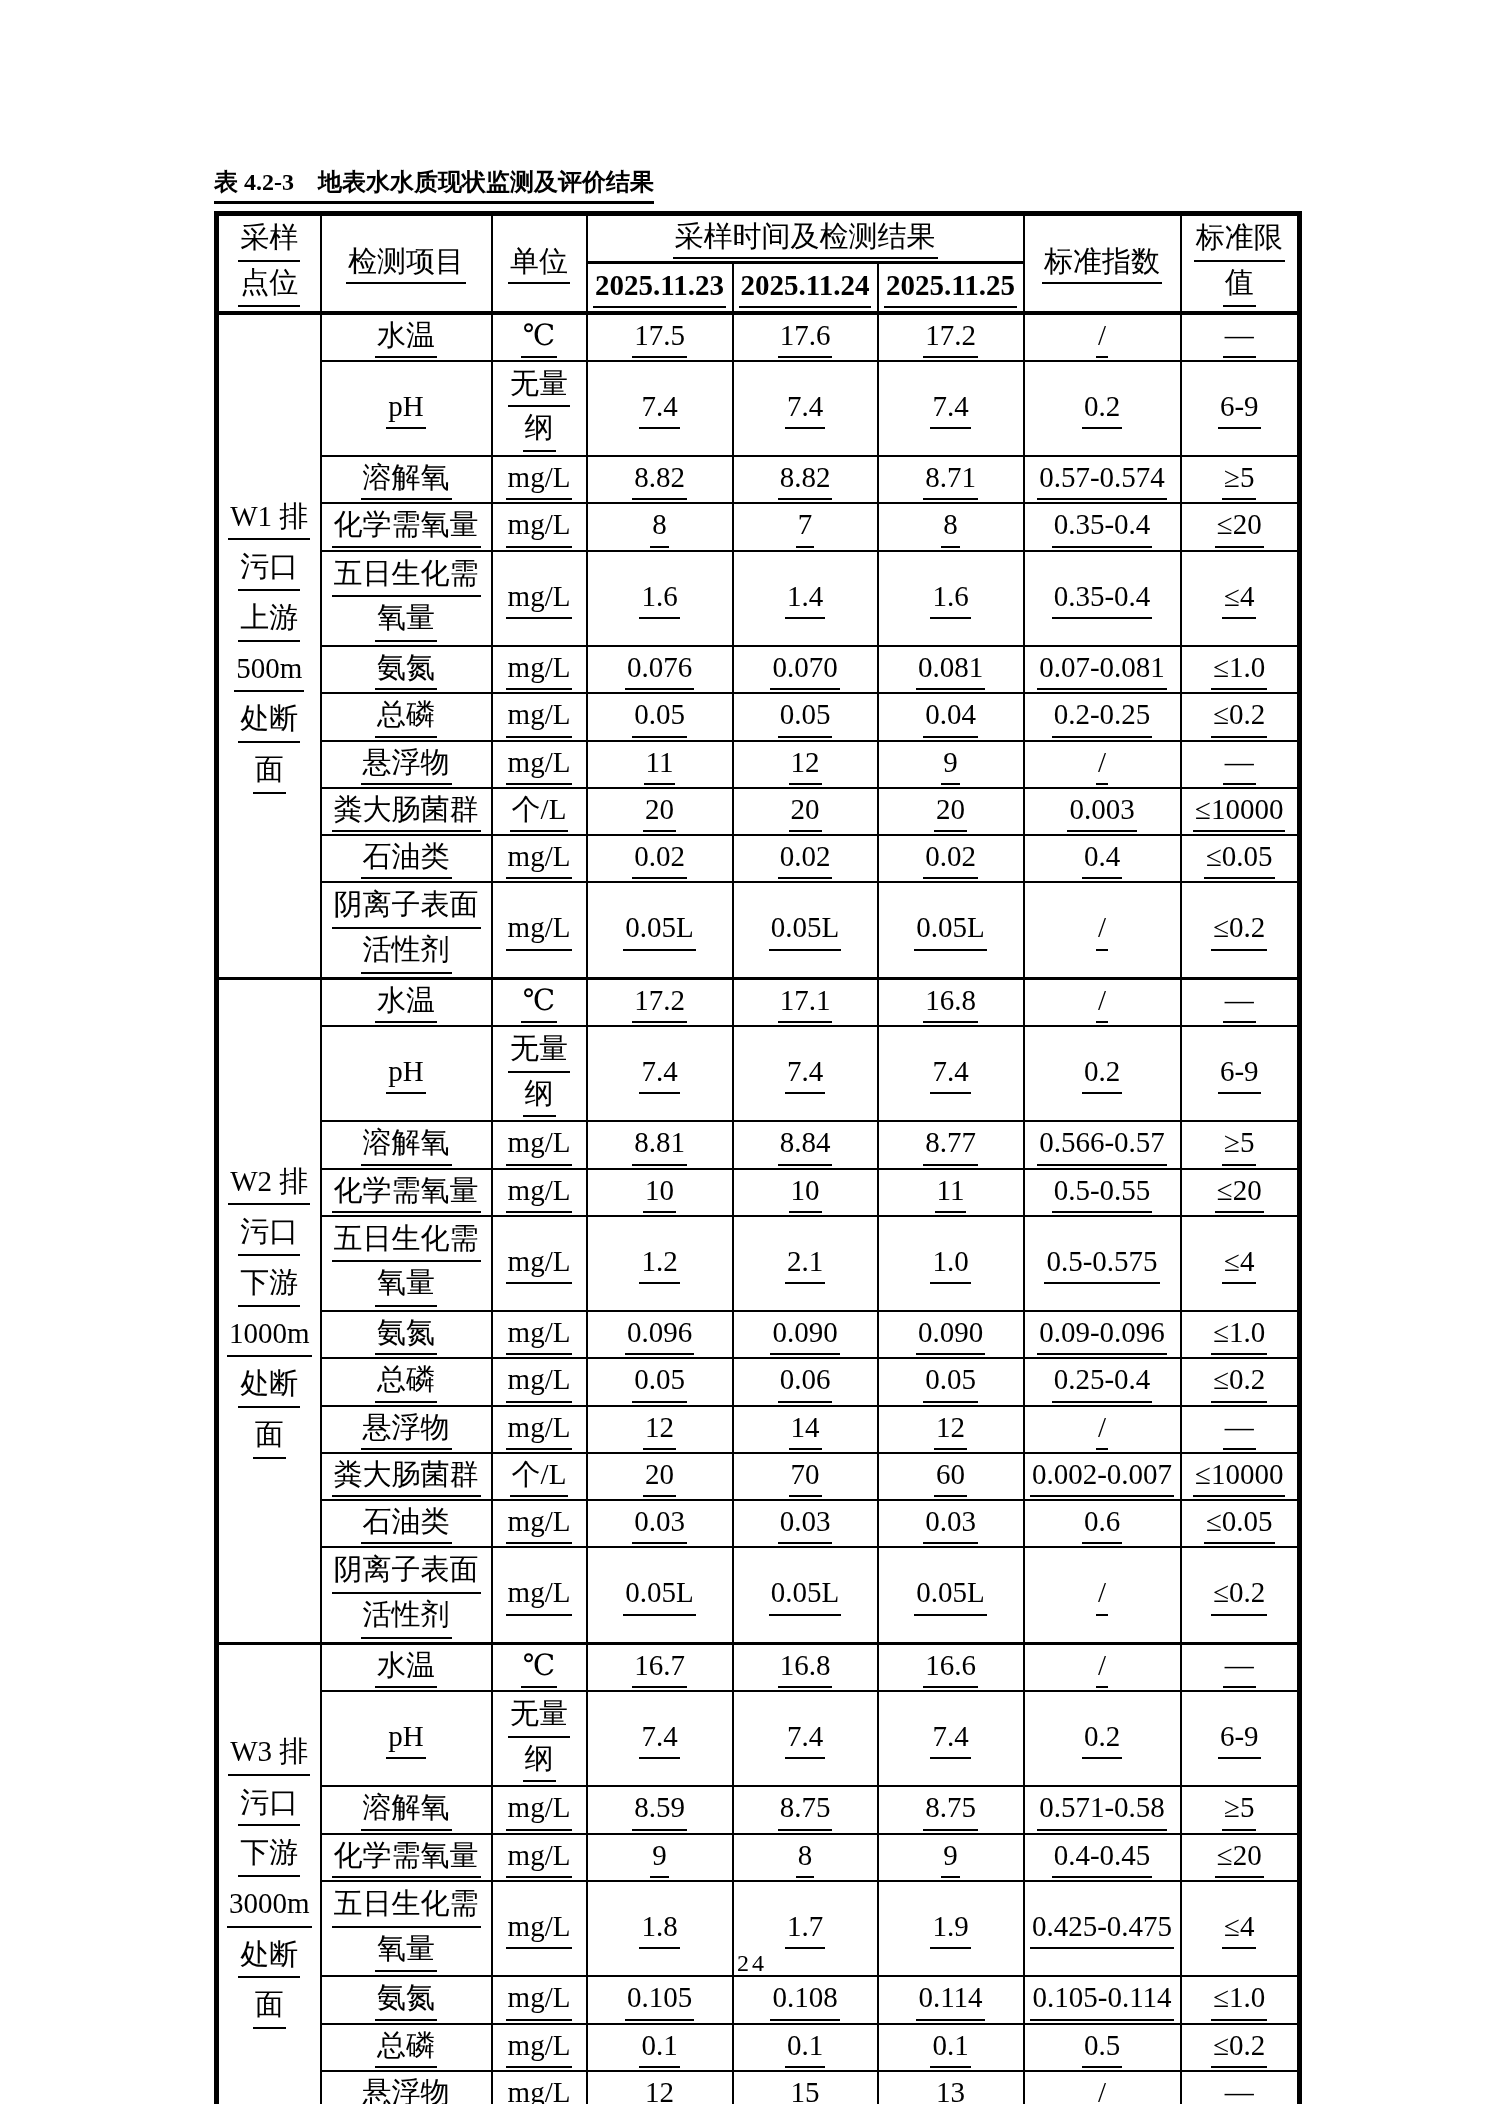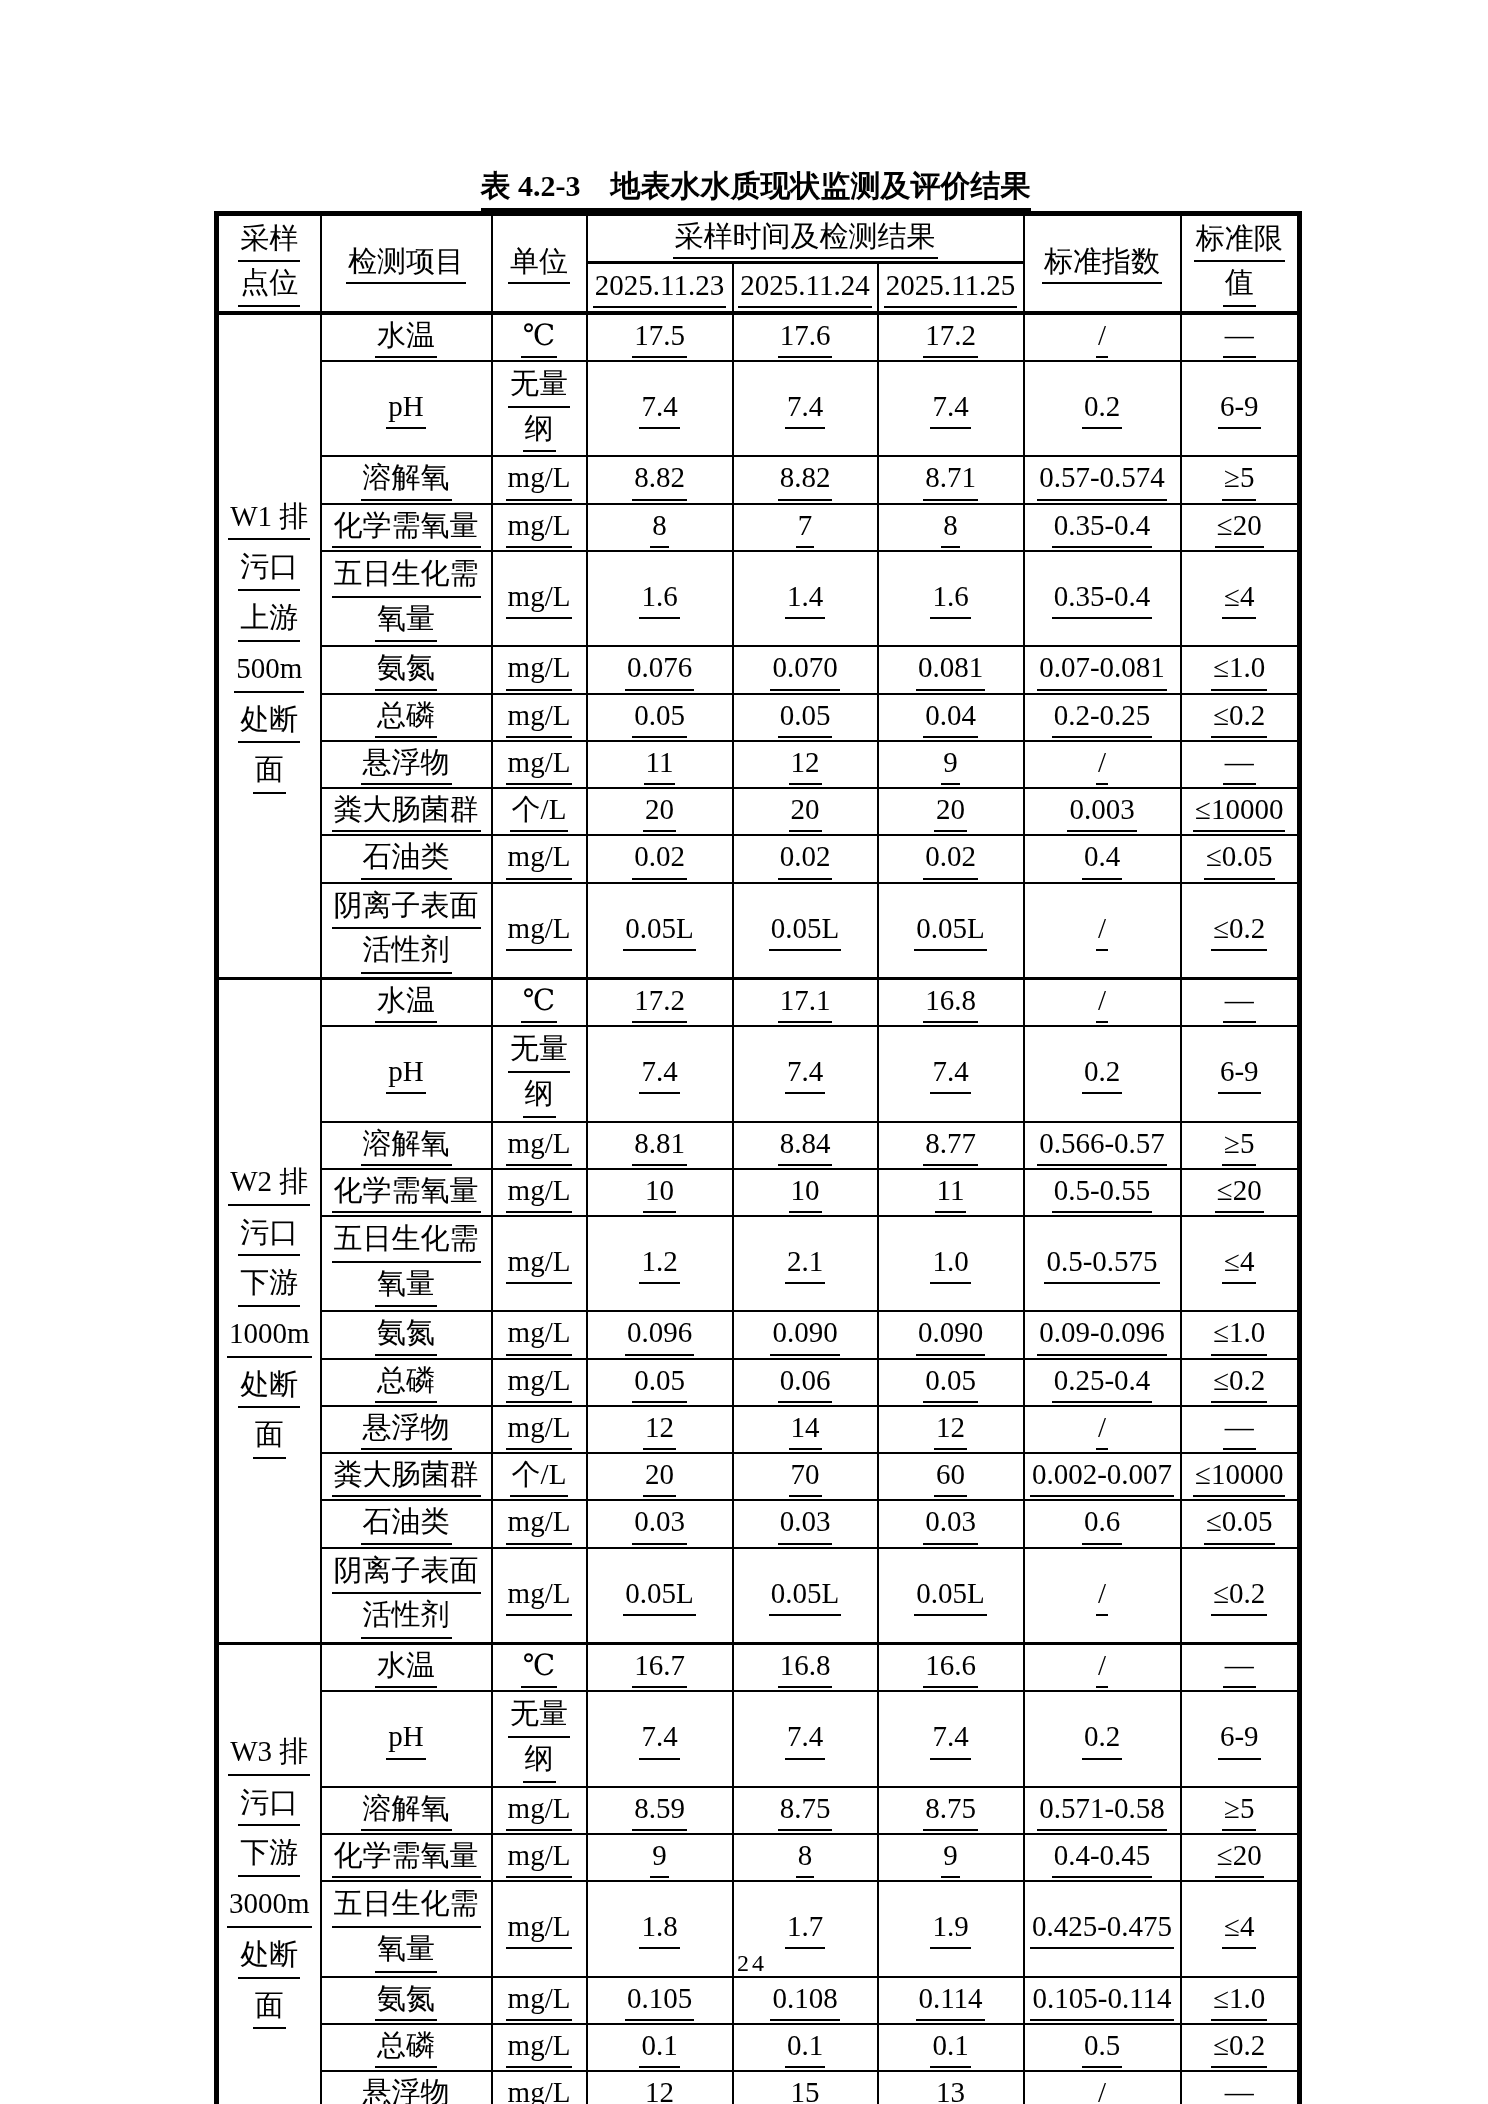--- a/index.html
+++ b/index.html
@@ -14,23 +14,23 @@
     overflow: hidden;
   }
   .content {
     position: absolute;
     left: 214px;
     top: 0;
     width: 1083px;
   }
   .doc-title {
     margin-top: 168px;
-    margin-bottom: 0;
-    text-align: center;
-    font-size: 30px;
+    margin-bottom: 7px;
+    text-align: left;
+    font-size: 24px;
     font-weight: bold;
     line-height: 1.2;
   }
   .doc-title .title-inner {
     display: inline-block;
     border-bottom: 3px solid #000;
     padding-bottom: 4px;
   }
   table.wq {
     border-collapse: collapse;
@@ -54,21 +54,21 @@
   .wq tr.h-ph { height: 80px; }
   .wq tr.h-2l { height: 82px; margin-top: 45px; }
   
   .t {
     display: inline-block;
     border-bottom: 2px solid #000;
     padding: 0 2px 3px 2px;
   }
   .lnw { line-height: 1.3; padding: 1px 0; }
   .pt .lnw { padding: 4px 0; }
-  .hrow2 .t { font-weight: normal; }
+  .hrow2 .t { font-weight: bold; }
   th.results { border-bottom: 3px solid #000; }
   tbody tr.hdr-sep td { border-top: 4px solid #000; }
   tbody tr.sec-start td { border-top: 3px solid #000; }
   .pageno {
     position: absolute;
     left: 8px;
     width: 100%;
     top: 1950px;
     text-align: center;
     font-size: 24px;

